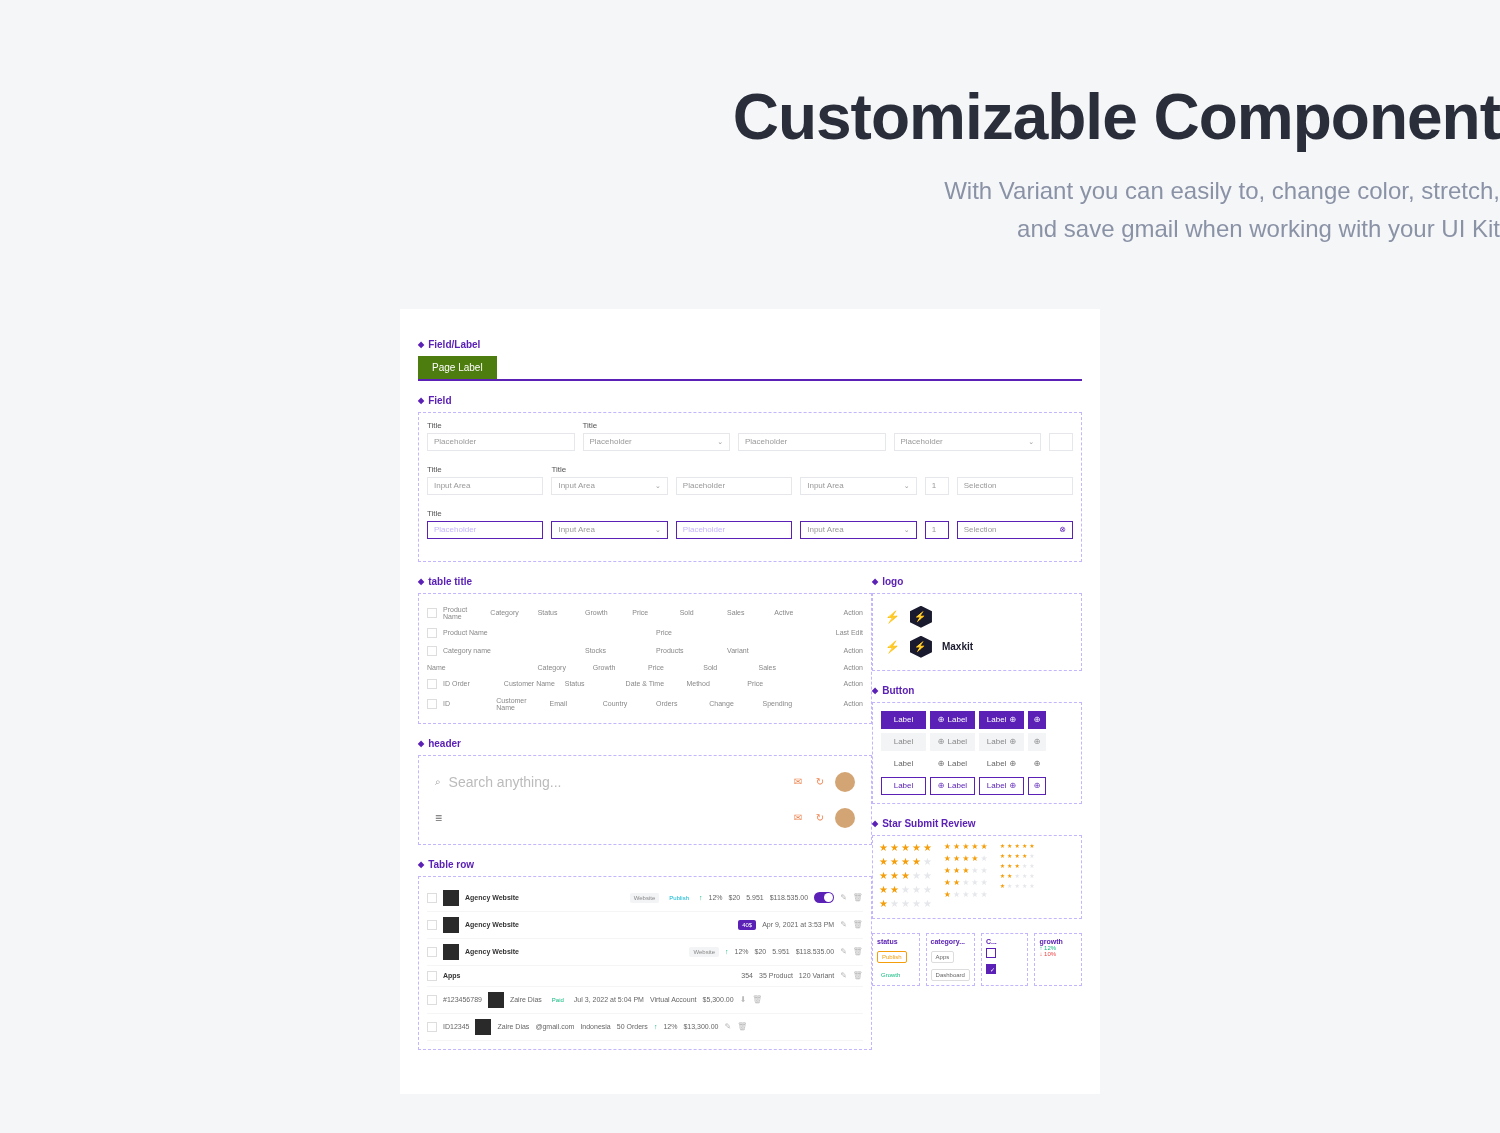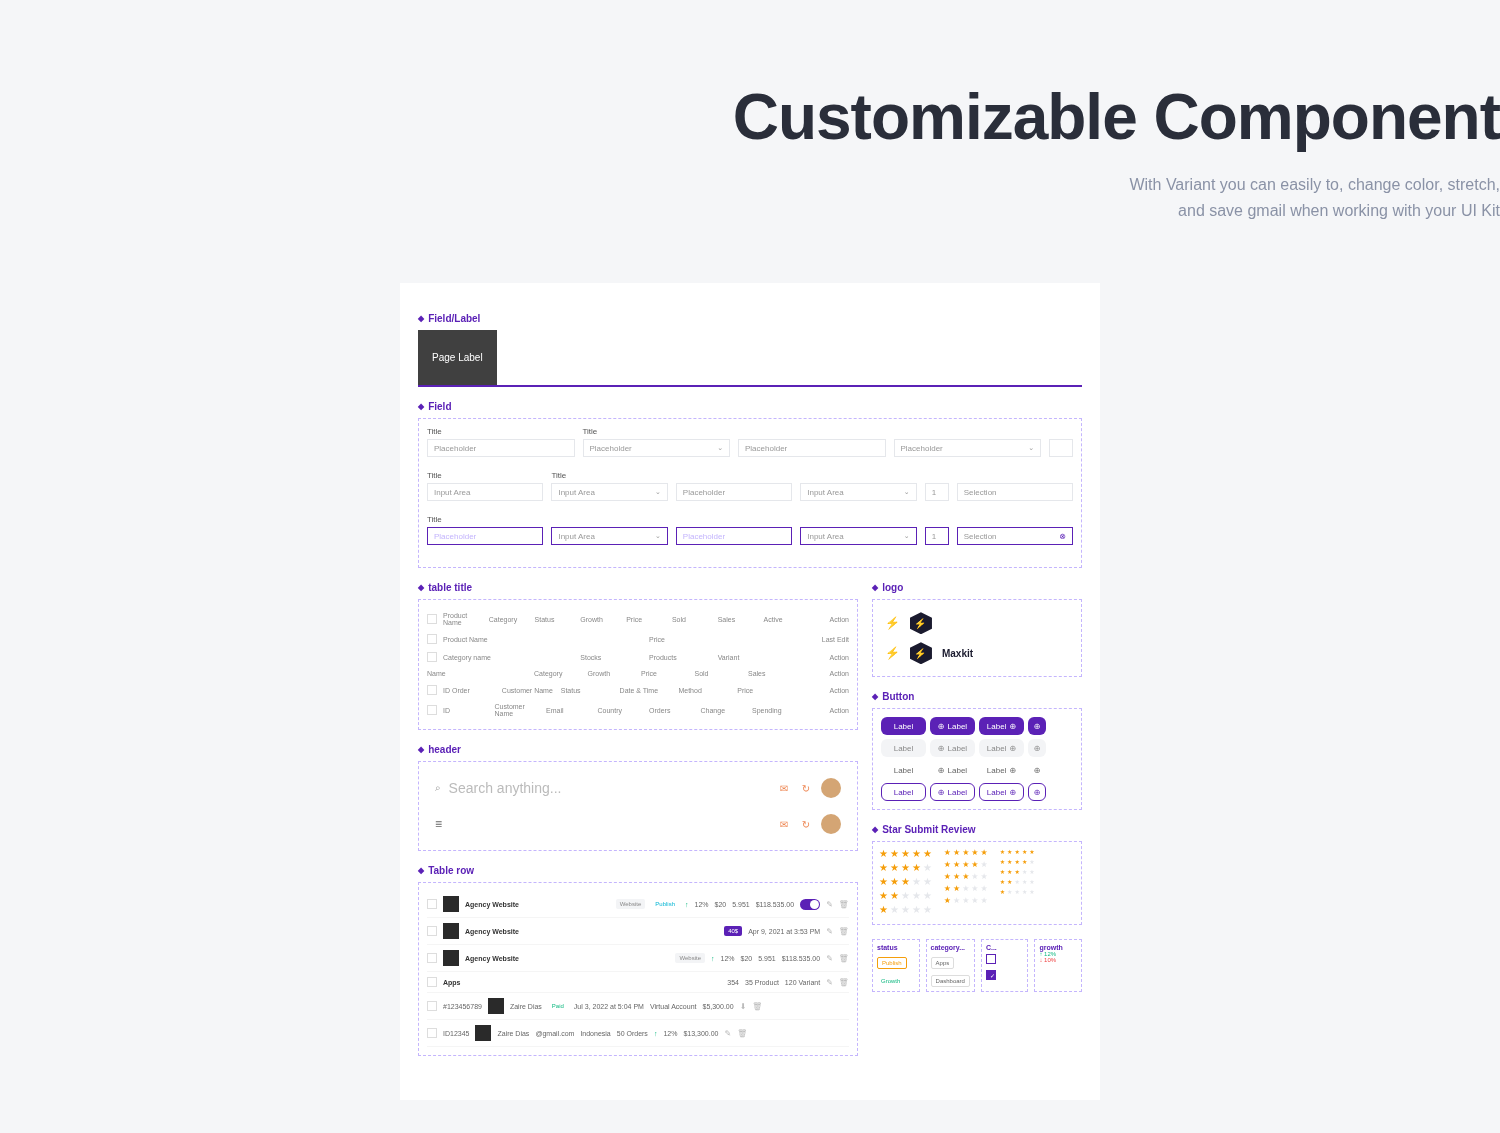--- a/index.html
+++ b/index.html
@@ -1,52 +1,52 @@
 <!DOCTYPE html>
 <html><head>
 <meta charset="utf-8">
 <style>
 * { margin: 0; padding: 0; box-sizing: border-box; }
 body { font-family: -apple-system, BlinkMacSystemFont, 'Segoe UI', sans-serif; background: #f5f6f8; width: 1500px; height: 1133px; overflow: hidden; }
 .hero { text-align: right; padding-top: 80px; }
 .hero h1 { font-size: 64px; font-weight: 800; color: #2a2e3a; letter-spacing: -1px; }
-.hero p { font-size: 16px; color: #8a92a6; margin-top: 18px; line-height: 1.6; }
+.hero p { font-size: 24px; color: #8a92a6; margin-top: 18px; line-height: 1.6; }
 .canvas { background: #fff; width: 700px; margin: 60px auto 0; padding: 30px 18px; position: relative; }
 .section-label { font-size: 10px; color: #5b21b6; font-weight: 600; margin-bottom: 6px; display: flex; align-items: center; gap: 4px; text-align: center; }
 .section-label::before { content: "◆"; font-size: 8px; }
-.page-tab { display: inline-block; background: #404040; color: #fff; font-size: 10px; padding: 22px 14px; font-weight: 500; }
+.page-tab { display: inline-block; background: #4d7c0f; color: #fff; font-size: 10px; padding: 6px 14px; font-weight: 500; }
 .page-tab-bar { height: 2px; background: #5b21b6; margin-bottom: 14px; }
 .dashed-box { border: 1px dashed #c4b5fd; padding: 8px; margin-bottom: 14px; }
 .field-row { display: flex; gap: 8px; margin-bottom: 14px; }
 .field-col { flex: 1; }
 .field-title { font-size: 8px; color: #555; margin-bottom: 3px; }
 .input-el { border: 1px solid #e5e7eb; font-size: 8px; padding: 4px 6px; width: 100%; color: #999; display: flex; justify-content: space-between; align-items: center; height: 18px; }
 .input-el.active { border-color: #5b21b6; }
 .input-small { width: 24px; text-align: center; }
 .chev { font-size: 7px; color: #999; }
-.two-col { display: flex; gap: 14px; }
+.two-col { display: flex; }
 .left-col { flex: 1; }
 .right-col { width: 210px; }
 .tbody { font-size: 7px; color: #888; }
 .trow { display: flex; align-items: center; padding: 4px 0; gap: 6px; }
 .cb { width: 10px; height: 10px; border: 1px solid #ddd; flex-shrink: 0; }
 .tcell { flex: 1; }
 .tcell.action { text-align: right; }
 .hdr-box { display: flex; align-items: center; padding: 8px; gap: 8px; }
 .search-ic { font-size: 10px; color: #999; }
 .search-txt { font-size: 14px; color: #bbb; flex: 1; }
 .hdr-ic { width: 14px; height: 14px; display: flex; align-items: center; justify-content: center; font-size: 10px; color: #e85; }
 .avatar { width: 20px; height: 20px; border-radius: 50%; background: #d4a574; }
 .ham { font-size: 12px; color: #666; }
 .logo-row { display: flex; gap: 10px; align-items: center; padding: 4px; }
 .logo-hex { width: 22px; height: 22px; background: #1a1a2e; clip-path: polygon(50% 0%, 100% 25%, 100% 75%, 50% 100%, 0% 75%, 0% 25%); display: flex; align-items: center; justify-content: center; color: #fff; font-size: 10px; }
 .logo-bolt { font-size: 12px; color: #1a1a2e; }
 .logo-txt { font-size: 10px; font-weight: 700; color: #1a1a2e; }
 .btn-grid { display: grid; grid-template-columns: repeat(4, 1fr); gap: 4px; }
-.btn { font-size: 8px; padding: 4px; text-align: center; display: flex; align-items: center; justify-content: center; gap: 3px; height: 18px; border-radius: 6px; }
+.btn { font-size: 8px; padding: 4px; text-align: center; display: flex; align-items: center; justify-content: center; gap: 3px; height: 18px; }
 .btn.fill { background: #5b21b6; color: #fff; }
 .btn.gray { background: #f3f4f6; color: #888; }
 .btn.ghost { background: #fff; color: #666; }
 .btn.outline { border: 1px solid #5b21b6; color: #5b21b6; background: #fff; }
 .btn.icon-only { width: 18px; flex: 0 0 18px; }
 .btn-ic { font-size: 8px; }
 .star-area { padding: 6px; }
 .star-row { display: flex; gap: 2px; margin-bottom: 3px; }
 .star { color: #f59e0b; font-size: 10px; }
 .star.sm { font-size: 8px; }

